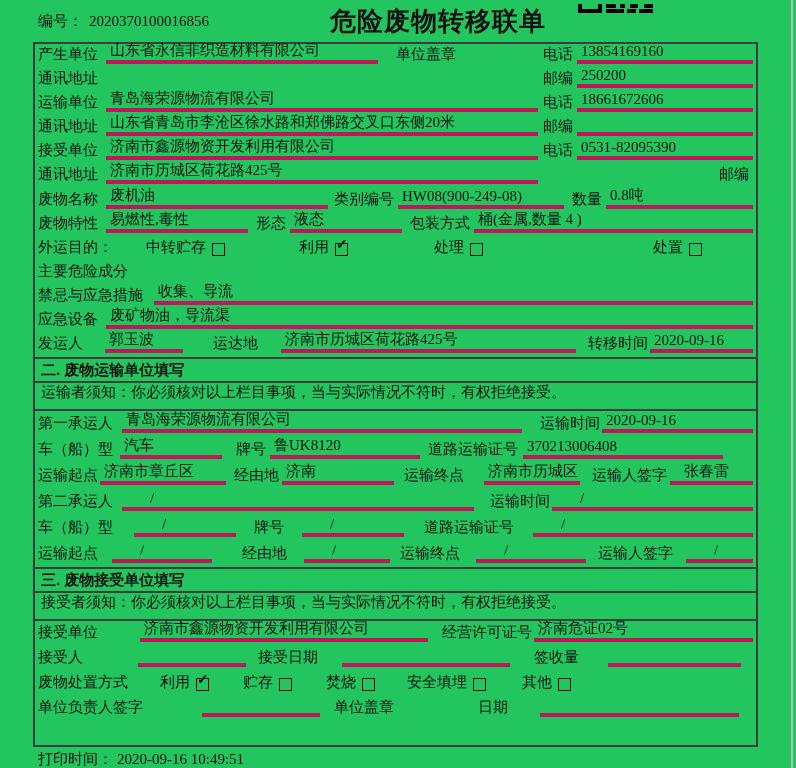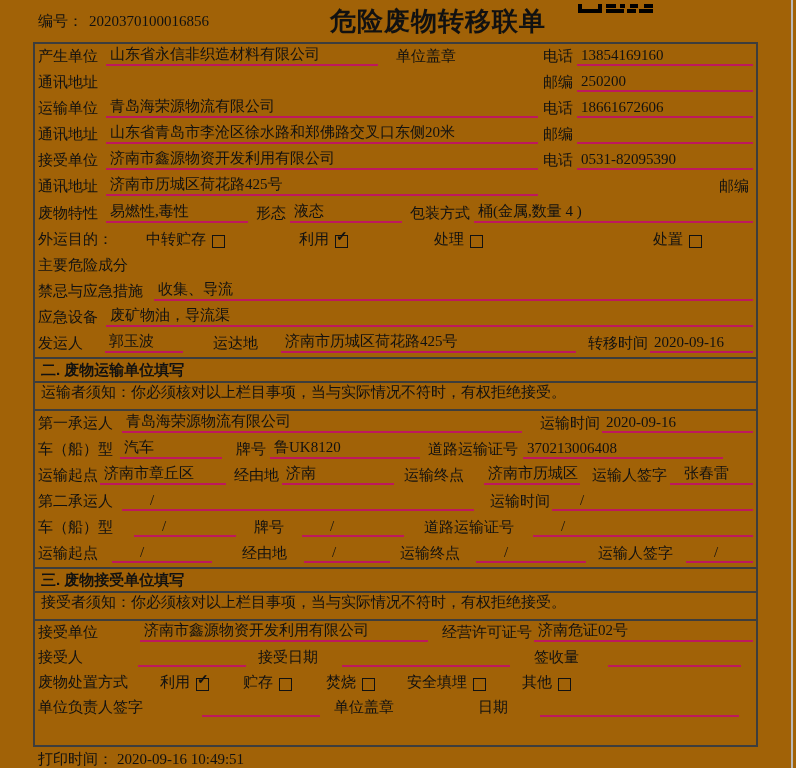--- a/index.html
+++ b/index.html
@@ -1,18 +1,18 @@
 <!DOCTYPE html>
 <html><head>
 <meta charset="utf-8">
 <style>
   html,body{margin:0;padding:0;background:#fff;}
   body{width:796px;height:768px;overflow:hidden;
        font-family:"Liberation Serif","DejaVu Serif",serif;color:#111;font-size:15px;}
-  .page{position:relative;width:796px;height:768px;background:#a16207;}
+  .page{position:relative;width:796px;height:768px;background:#22c55e;}
   *{box-sizing:border-box;}
   .edge{position:absolute;top:0;right:3px;width:2px;height:768px;background:#b9b9b9;}
   .qr{position:absolute;left:578px;top:0;width:76px;height:9px;}
   .serial{position:absolute;left:38px;top:12px;font-size:15px;white-space:nowrap;}
   .serial .num{margin-left:6px;}
   .title{position:absolute;left:80px;right:0;top:4px;text-align:center;
          font-size:26px;font-weight:bold;letter-spacing:1px;
          font-family:"Liberation Sans","DejaVu Sans",sans-serif;}
   .form{position:absolute;left:33px;top:42px;width:725px;height:705px;
         border:2px solid #3d3d3d;display:flex;flex-direction:column;}
@@ -20,21 +20,21 @@
          font-size:15px;border-bottom:2px solid #3d3d3d;
          font-family:"Liberation Sans","DejaVu Sans",sans-serif;}
   .sec-h.h2{flex:0 0 26px;border-top:2px solid #3d3d3d;}
   .note{flex:0 0 28px;display:flex;padding:0 6px;
         border-bottom:2px solid #3d3d3d;white-space:nowrap;}
   .b1{height:313px;display:flex;flex-direction:column;}
   .b2{height:156px;display:flex;flex-direction:column;}
   .b3{height:100px;display:flex;flex-direction:column;}
   .row{flex:1;display:flex;align-items:flex-end;padding:0 3px 4px 3px;min-height:0;}
   .l{white-space:nowrap;flex:0 0 auto;}
-  .v{border-bottom:2px solid #be185d;white-space:nowrap;padding:0 4px;min-height:17px;flex:0 0 auto;overflow:hidden;}
+  .v{border-bottom:4px solid #be185d;white-space:nowrap;padding:0 4px;min-height:17px;flex:0 0 auto;overflow:hidden;}
   .g{flex:1 1 auto;}
   .sp{flex:1 1 auto;}
   .sl{padding-left:28px;}
   .cb{flex:0 0 auto;width:13px;height:13px;border:1px solid #111;margin:0 0 1px 6px;position:relative;}
   .ck{position:absolute;left:0;top:-6px;font-size:14px;font-weight:bold;line-height:14px;}
   .footer{position:absolute;left:38px;top:750px;font-size:15px;white-space:nowrap;}
   .footer .num{margin-left:4px;}
 </style>
 </head>
 <body>
@@ -106,20 +106,28 @@
         <span class="v" style="width:176px">0531-82095390</span>
       </div>
 
       <div class="row">
         <span class="l" style="width:68px">通讯地址</span>
         <span class="v" style="width:432px">济南市历城区荷花路425号</span>
         <span class="sp"></span>
         <span class="l" style="width:34px">邮编</span>
       </div>
 
+      <div class="row">
+        <span class="l" style="width:68px">废物名称</span>
+        <span class="v" style="width:222px">废机油</span>
+        <span class="l" style="margin-left:6px;width:64px">类别编号</span>
+        <span class="v" style="width:166px">HW08(900-249-08)</span>
+        <span class="l" style="margin-left:8px;width:34px">数量</span>
+        <span class="v g">0.8吨</span>
+      </div>
 
       <div class="row">
         <span class="l" style="width:68px">废物特性</span>
         <span class="v" style="width:142px">易燃性,毒性</span>
         <span class="l" style="margin-left:8px;width:34px">形态</span>
         <span class="v" style="width:112px">液态</span>
         <span class="l" style="margin-left:8px;width:64px">包装方式</span>
         <span class="v g">桶(金属,数量 4 )</span>
       </div>
 

